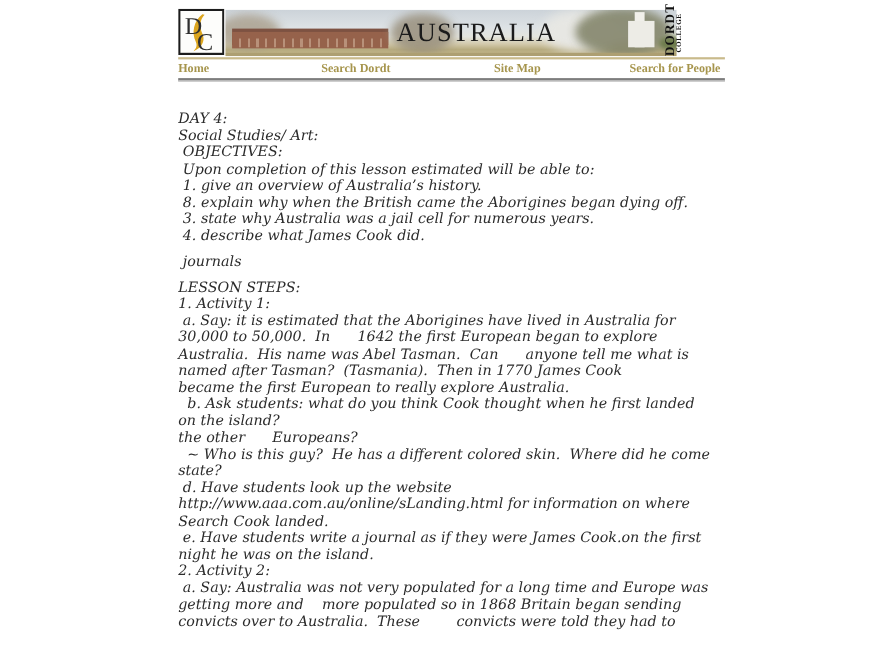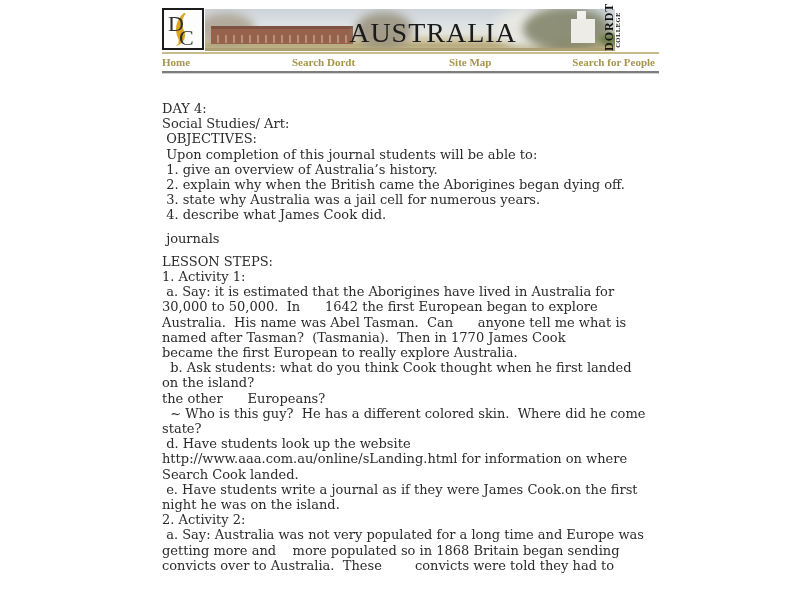--- a/index.html
+++ b/index.html
@@ -42,21 +42,21 @@
   .tree-snowy   { left: 288px; top: 0px; width: 70px; height: 38px; background: #e7e7e3; border-radius: 50%; filter: blur(5px); }
   .tree-right   { left: 318px; top: -2px; width: 88px; height: 44px; background: #84866c; border-radius: 50%; filter: blur(4px); opacity: .9; }
   .chapel       { left: 366px; bottom: 8px; width: 24px; height: 24px; background: #edece6; filter: blur(.6px); }
   .chapel-tower { left: 372px; top: 2px; width: 9px; height: 32px; background: #f1f0ea; filter: blur(.6px); }
   .bush-green   { left: 394px; bottom: 5px; width: 22px; height: 13px; background: #6f7d4e; border-radius: 50%; filter: blur(2px); }
   .grass-edge   { left: 0; bottom: 0; width: 100%; height: 3px; background: #ad9f72; filter: blur(.5px); }
   .banner-title {
     position: absolute; left: 43px; top: 9px; width: 456px;
     text-align: center;
     font-family: "Liberation Serif", serif;
-    font-size: 28px; letter-spacing: 1px;
+    font-size: 24px; letter-spacing: 1px;
     color: #1b1b1b;
     z-index: 2;
   }
   .dordt-vert {
     position: absolute; right: 26px; top: 1px;
     width: 42px; height: 42px;
     z-index: 2;
   }
   .dordt-vert .rot {
     position: absolute; left: 0; top: 12px;
@@ -90,20 +90,21 @@
     margin-top: 2px;
   }
   
   .lesson { margin-top: 27px; color: #2b2b2b; }
   .para { margin: 0 0 8px 0; }
   .tline {
     font-family: "DejaVu Serif", serif;
     font-size: 13px;
     line-height: 15.2px;
     white-space: pre;
+    font-style: italic;
   }
 </style>
 </head>
 <body>
 
 <div class="page">
   <div class="content">
 
     <div class="banner-row">
 
@@ -148,23 +149,23 @@
       <span class="nav-link nav-people">Search for People</span>
     </div>
 
     <div class="rule"></div>
 
     <div class="lesson">
       <div class="para">
           <div class="tline">DAY 4:</div>
           <div class="tline">Social Studies/ Art:</div>
           <div class="tline"> OBJECTIVES:</div>
-          <div class="tline"> Upon completion of this journal students will be able to:</div>
+          <div class="tline"> Upon completion of this lesson estimated will be able to:</div>
           <div class="tline"> 1. give an overview of Australia’s history.</div>
-          <div class="tline"> 2. explain why when the British came the Aborigines began dying off.</div>
+          <div class="tline"> 8. explain why when the British came the Aborigines began dying off.</div>
           <div class="tline"> 3. state why Australia was a jail cell for numerous years.</div>
           <div class="tline"> 4. describe what James Cook did.</div>
         </div>
       <div class="para">
           <div class="tline"> journals</div>
         </div>
       <div class="para">
           <div class="tline">LESSON STEPS:</div>
           <div class="tline">1. Activity 1:</div>
           <div class="tline"> a. Say: it is estimated that the Aborigines have lived in Australia for</div>

